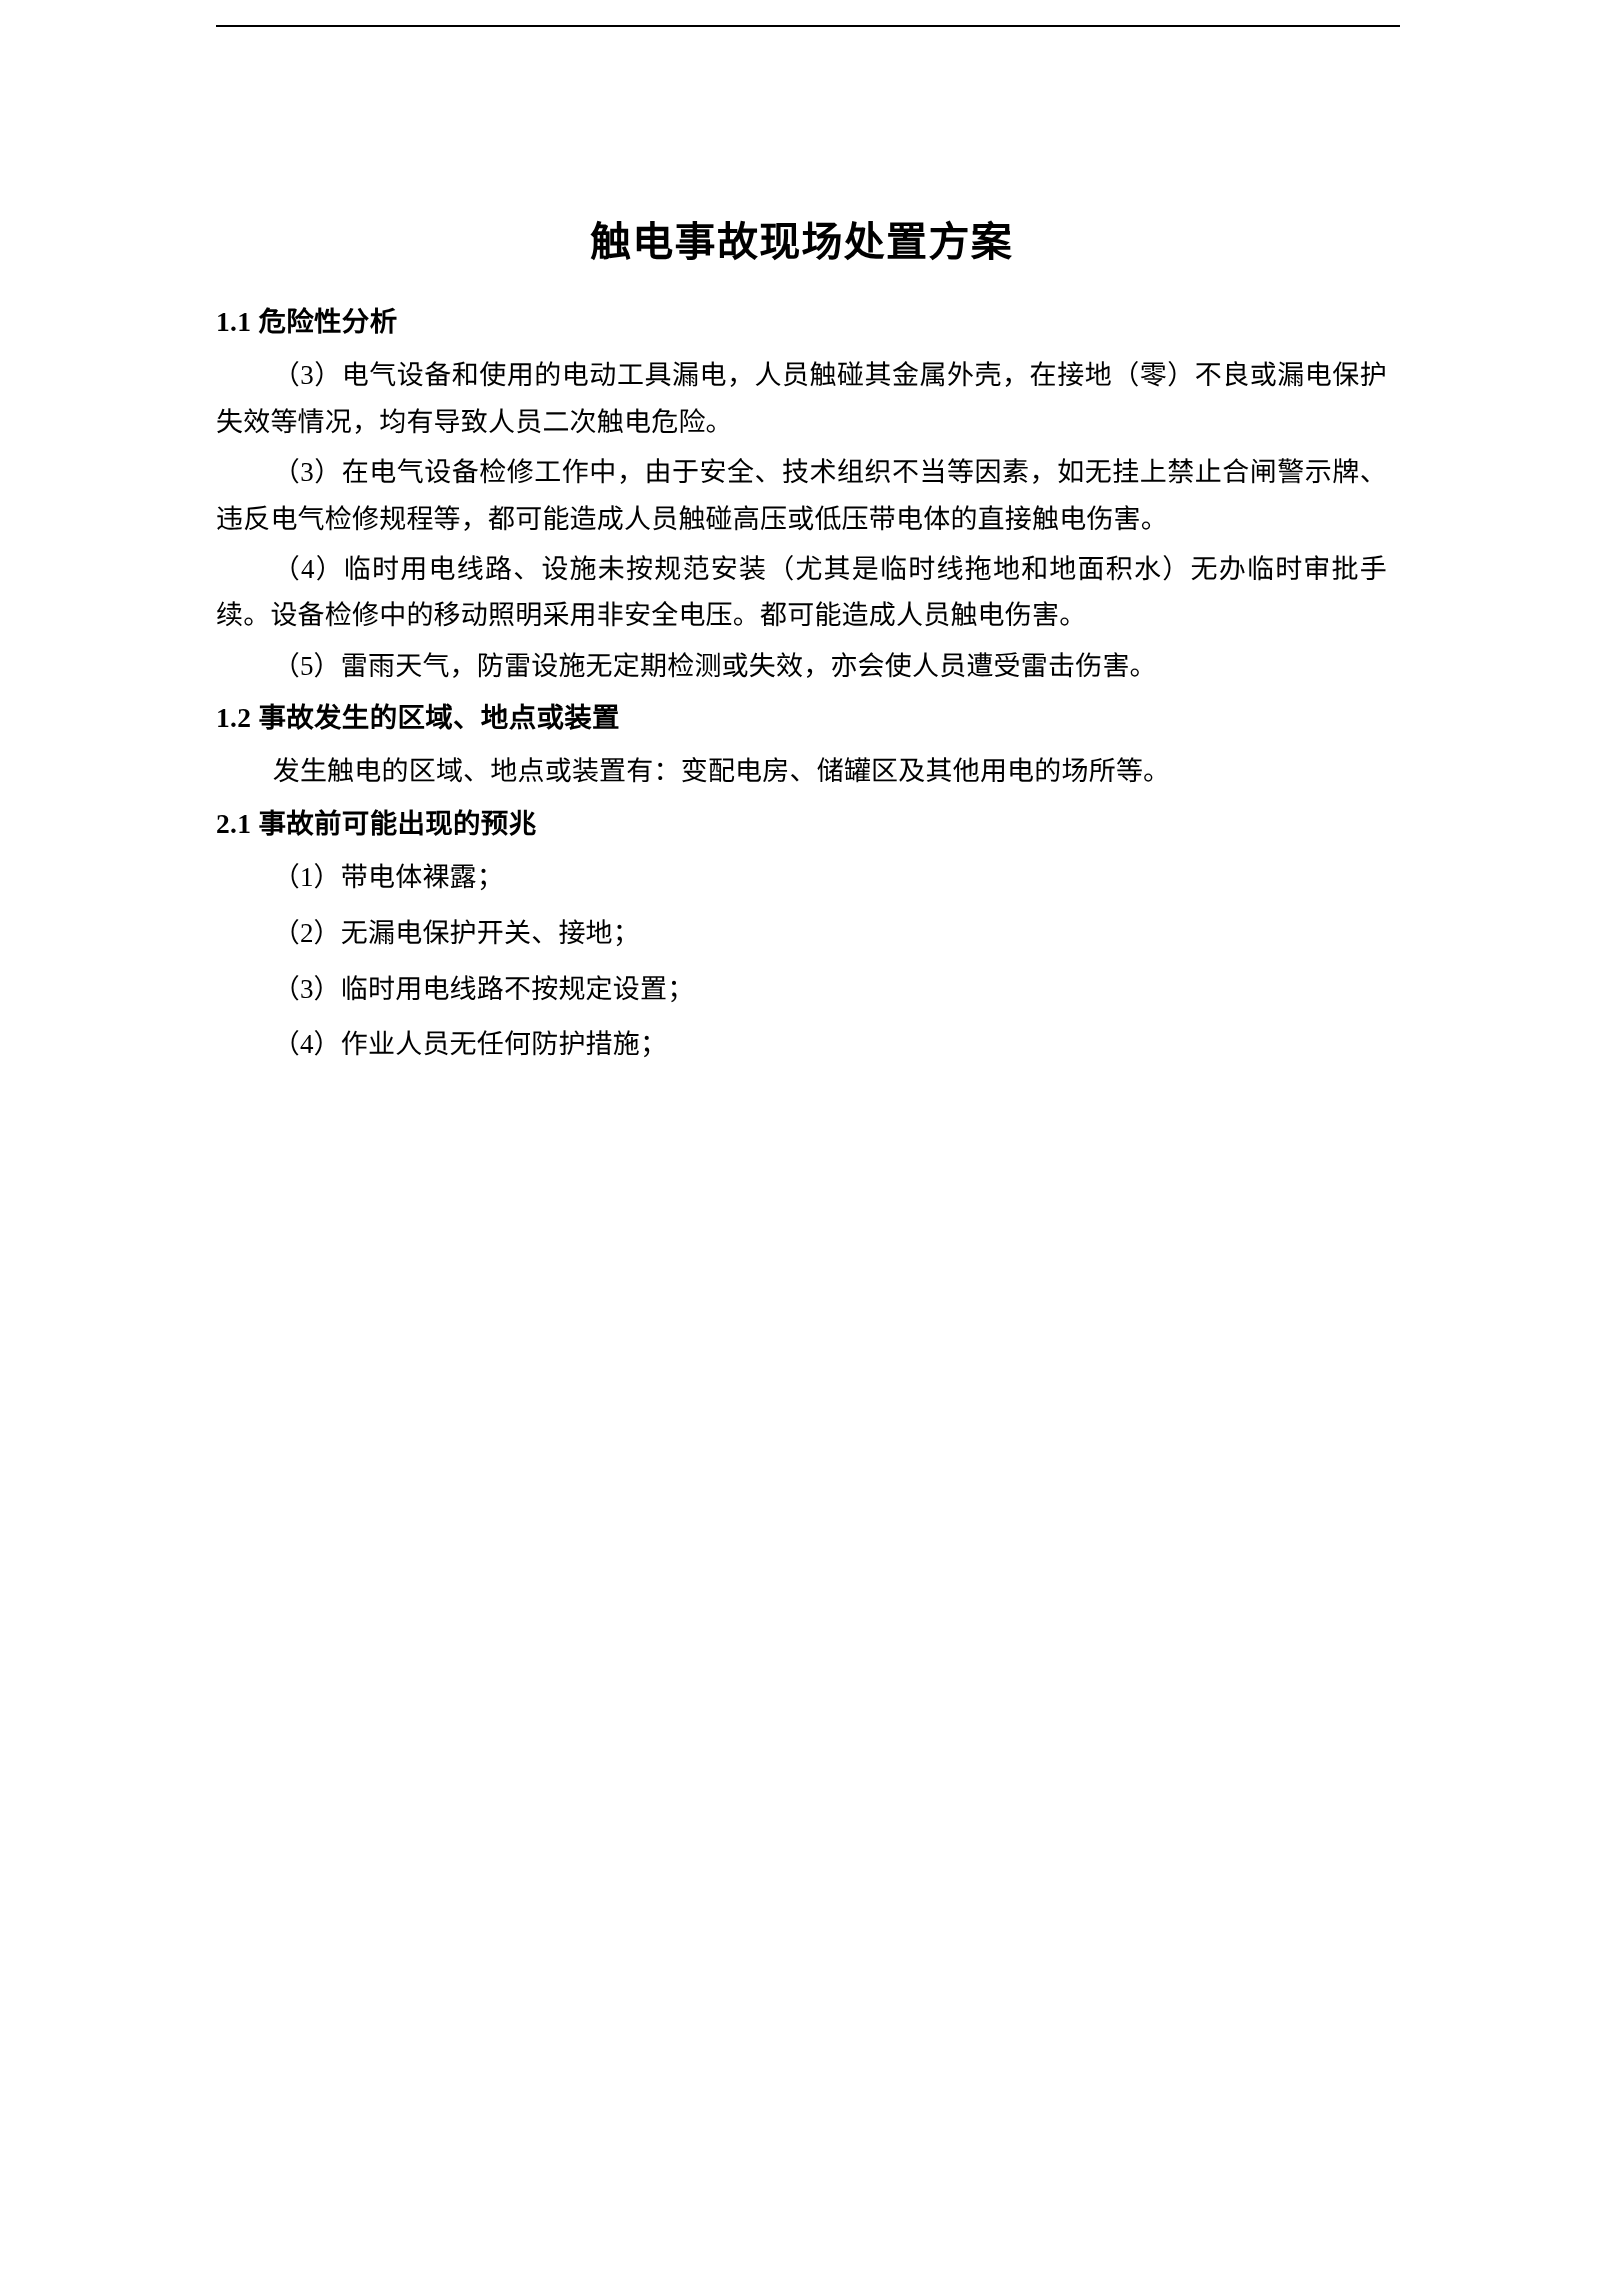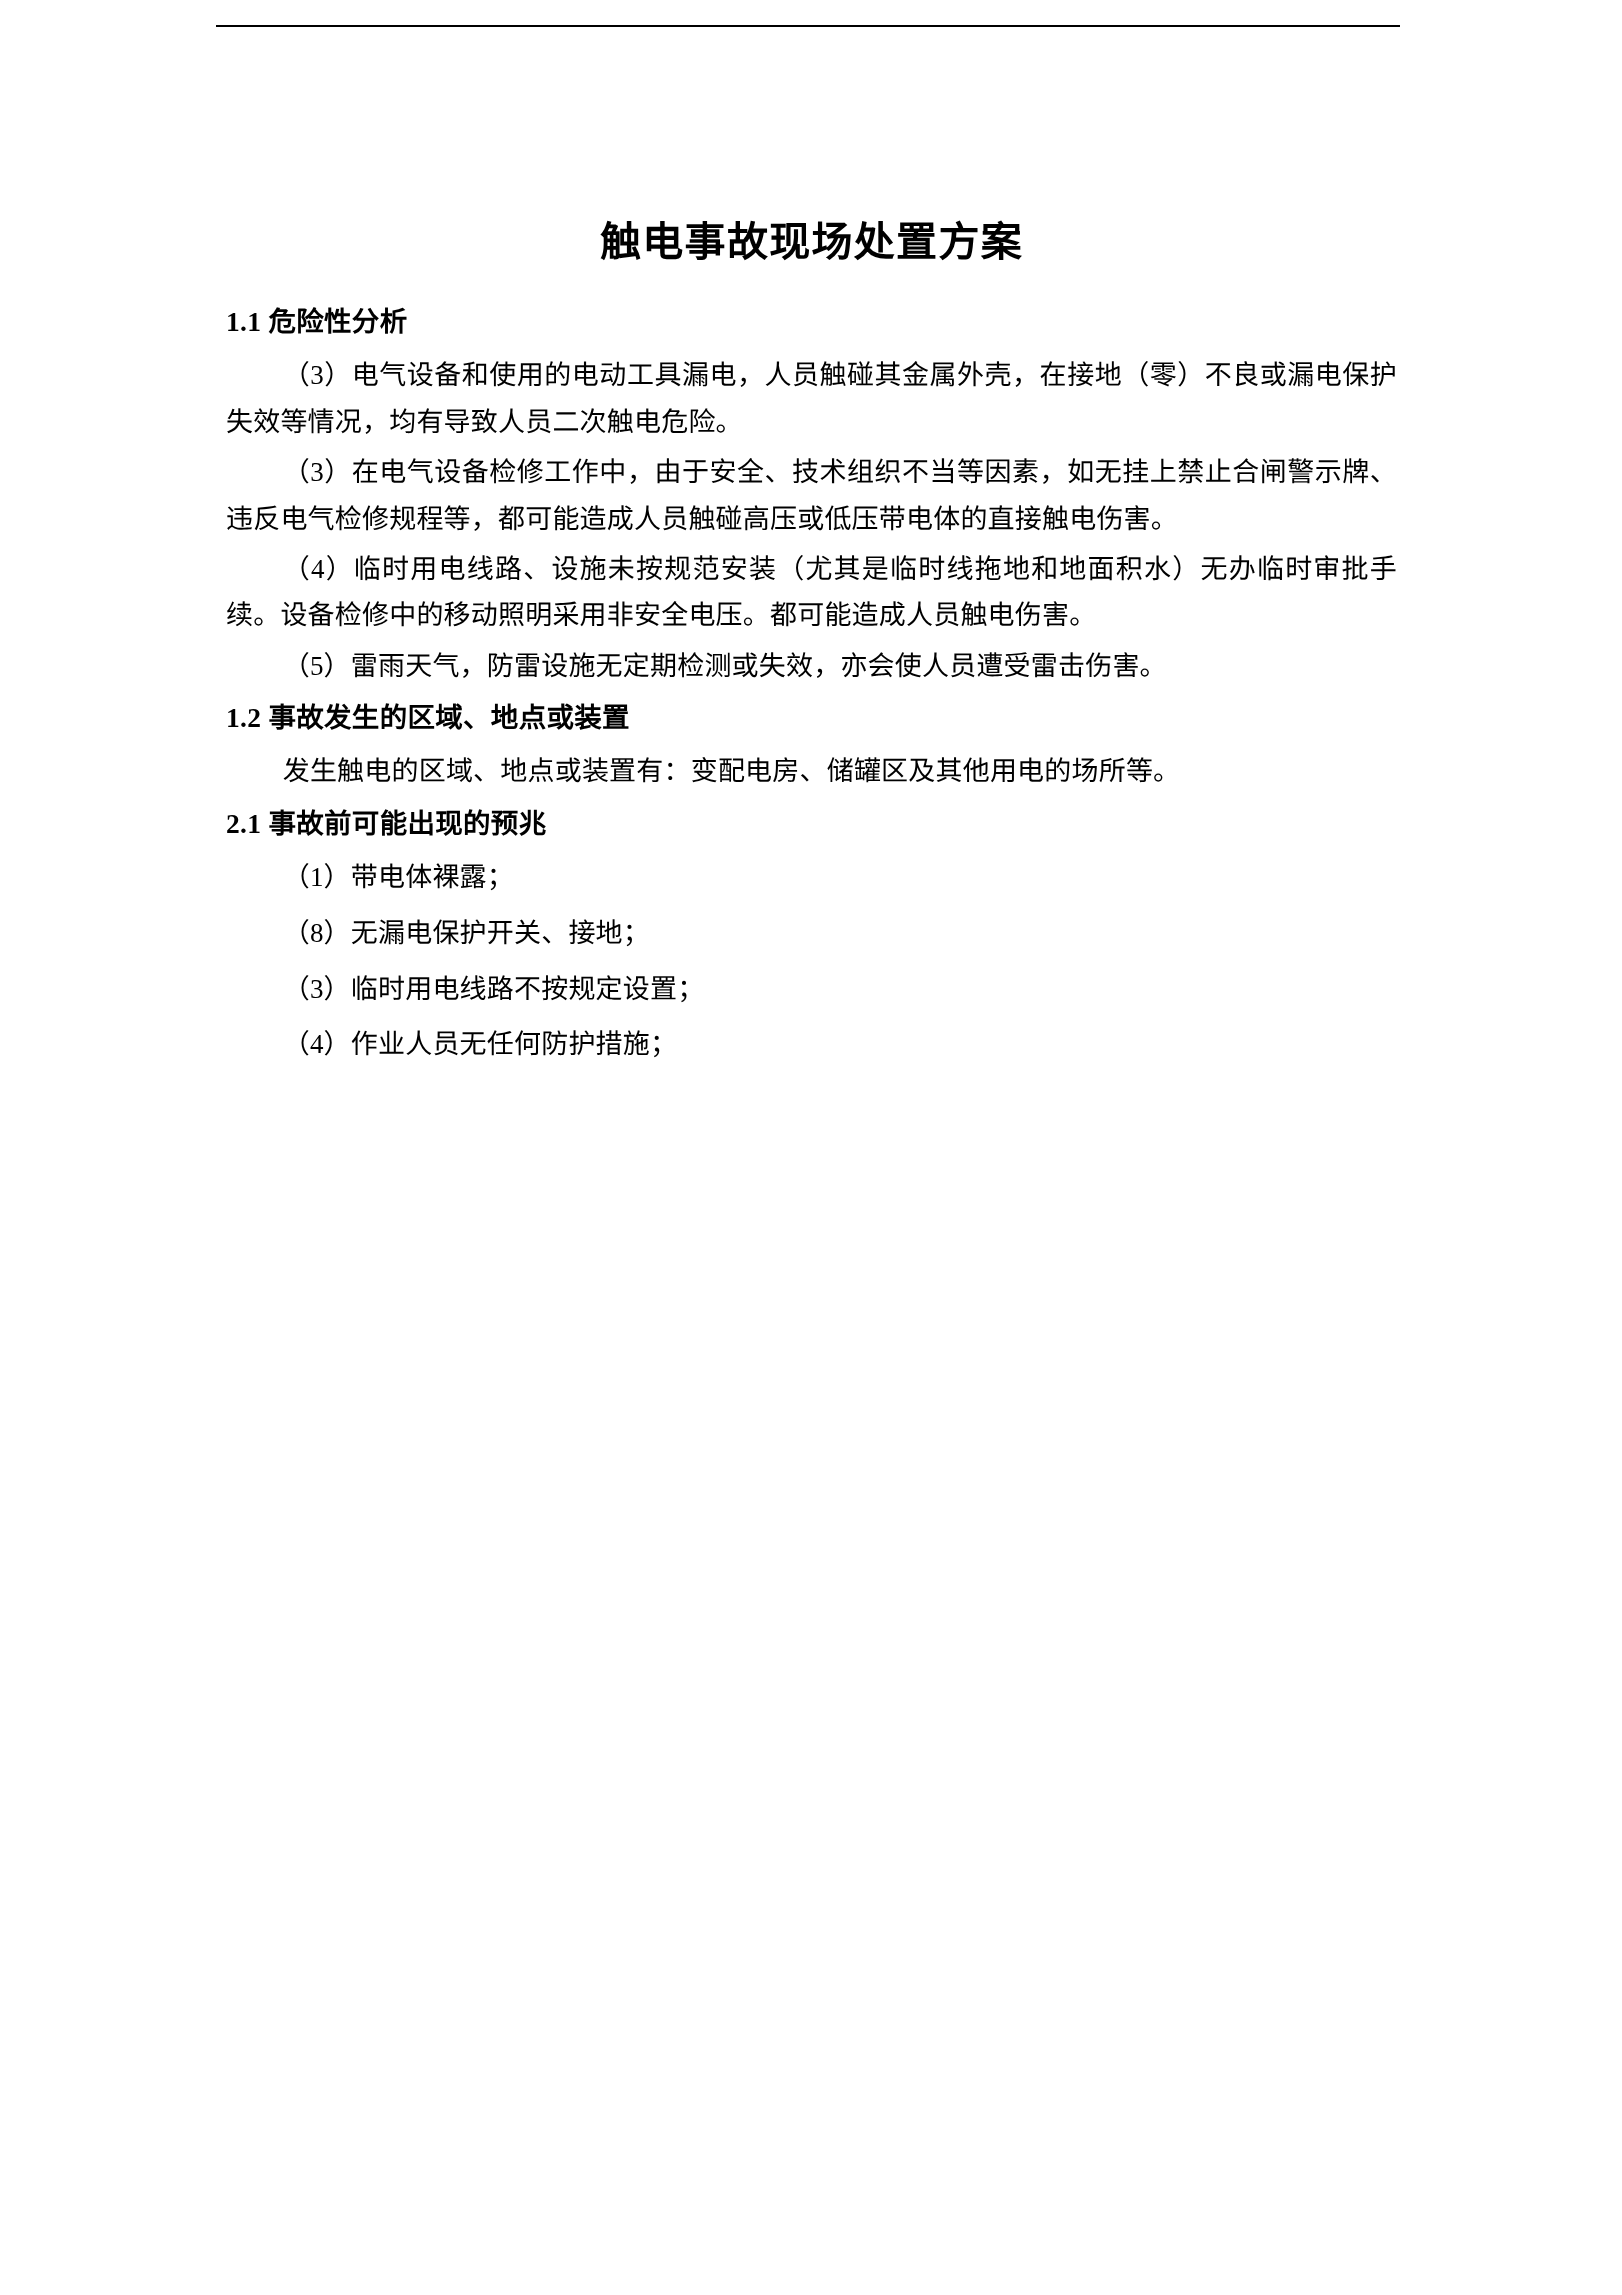--- a/index.html
+++ b/index.html
@@ -26,21 +26,21 @@
     position: absolute;
     top: 25px;
     left: 216px;
     width: 1184px;
     height: 0;
     border-top: 2px solid #000000;
   }
   .content {
     position: absolute;
     top: 216px;
-    left: 226px;
+    left: 216px;
     width: 1171px;
   }
   .doc-title {
     font-family: "Liberation Serif", "DejaVu Serif", serif;
     font-size: 41px;
     font-weight: bold;
     text-align: center;
     letter-spacing: 1.3px;
     margin: 0 0 34px 0;
     line-height: 1.3;
@@ -103,19 +103,19 @@
     <h3 class="subsec">1.2 事故发生的区域、地点或装置</h3>
 
     <p class="body indent">发生触电的区域、地点或装置有：变配电房、储罐区及其他用电的场所等。</p>
 
     <div class="spacer-sm"></div>
 
     <h3 class="subsec">2.1 事故前可能出现的预兆</h3>
 
 
     <p class="body list-item">（1）带电体裸露；</p>
-    <p class="body list-item">（8）无漏电保护开关、接地；</p>
+    <p class="body list-item">（2）无漏电保护开关、接地；</p>
     <p class="body list-item">（3）临时用电线路不按规定设置；</p>
     <p class="body list-item">（4）作业人员无任何防护措施；</p>
 
   </div>
 </div>
 
 
 </body></html>

